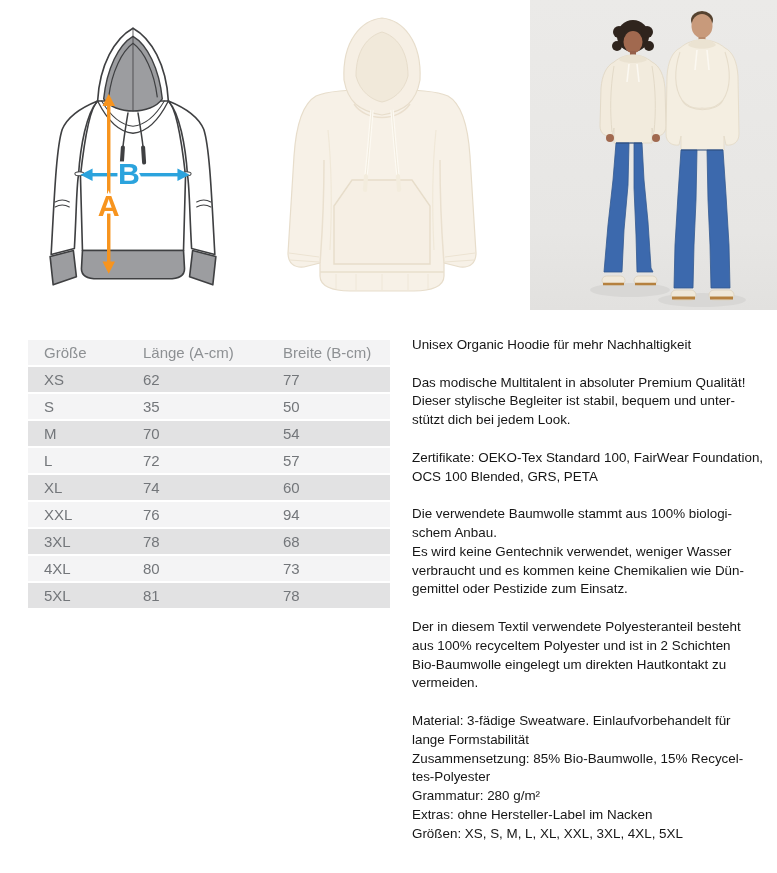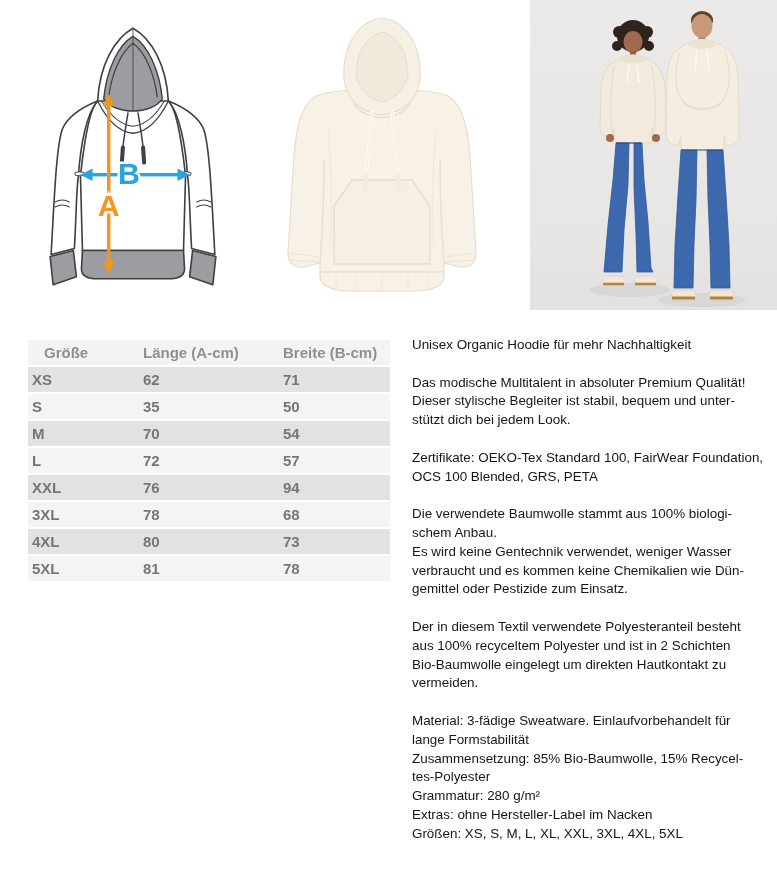--- a/index.html
+++ b/index.html
@@ -13,28 +13,28 @@
   .models-wrap{position:absolute;left:530px;top:0;width:247px;height:310px;}
   .diagram-wrap svg,.product-wrap svg,.models-wrap svg{display:block;width:100%;height:100%;}
 
   
   table.size-table{
     position:absolute;left:28px;top:340px;width:362px;
     border-collapse:collapse;table-layout:fixed;
   }
   table.size-table th,table.size-table td{
     height:25px;padding:0 0 0 15px;text-align:left;vertical-align:middle;
-    font-size:15px;font-weight:700;border-bottom:2px solid #ffffff;
+    font-size:15px;font-weight:400;border-bottom:2px solid #ffffff;
   }
   table.size-table col.c1{width:100px}
   table.size-table col.c2{width:140px}
   table.size-table th{background:#f3f3f4;color:#8d9093;}
   table.size-table th:first-child{padding-left:16px}
   table.size-table td{color:#73767a;}
-  table.size-table td:first-child{padding-left:4px}
+  table.size-table td:first-child{padding-left:16px}
   table.size-table tbody tr:nth-child(odd) td{background:#e2e2e3;}
   table.size-table tbody tr:nth-child(even) td{background:#f4f4f5;}
 
   .tolerance-note{
     position:absolute;left:35px;top:628px;font-size:15px;color:#1d1d1f;
   }
 
   
   .description{
     position:absolute;left:412px;top:336px;width:365px;
@@ -206,36 +206,41 @@
       <tr>
         <th>Größe</th>
         <th>Länge (A-cm)</th>
         <th>Breite (B-cm)</th>
       </tr>
     </thead>
     <tbody>
       <tr>
         <td>XS</td>
         <td>62</td>
-        <td>71</td>
+        <td>77</td>
       </tr>
       <tr>
         <td>S</td>
         <td>35</td>
         <td>50</td>
       </tr>
       <tr>
         <td>M</td>
         <td>70</td>
         <td>54</td>
       </tr>
       <tr>
         <td>L</td>
         <td>72</td>
         <td>57</td>
+      </tr>
+      <tr>
+        <td>XL</td>
+        <td>74</td>
+        <td>60</td>
       </tr>
       <tr>
         <td>XXL</td>
         <td>76</td>
         <td>94</td>
       </tr>
       <tr>
         <td>3XL</td>
         <td>78</td>
         <td>68</td>

